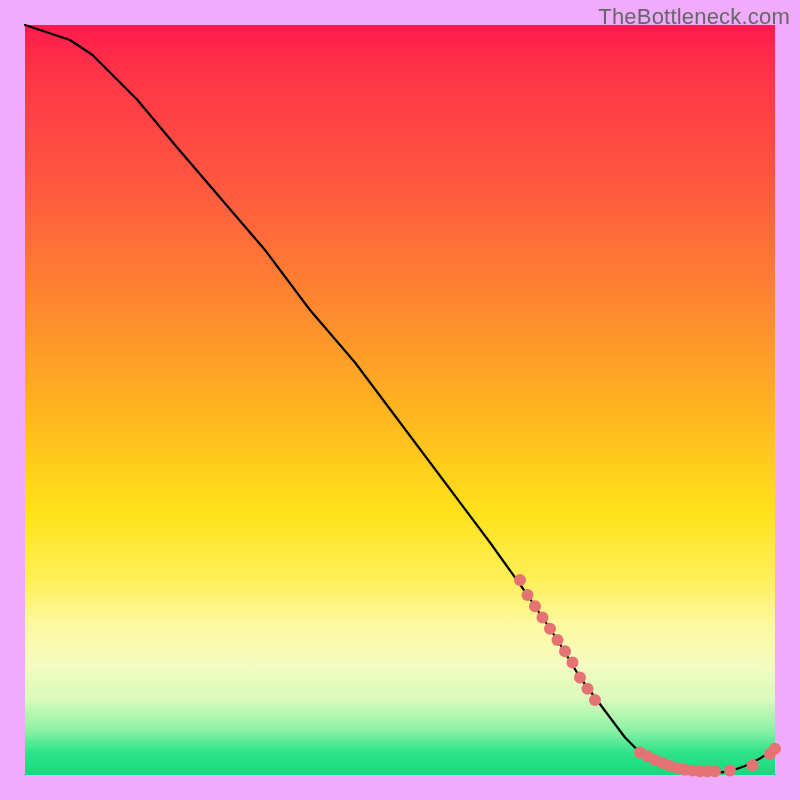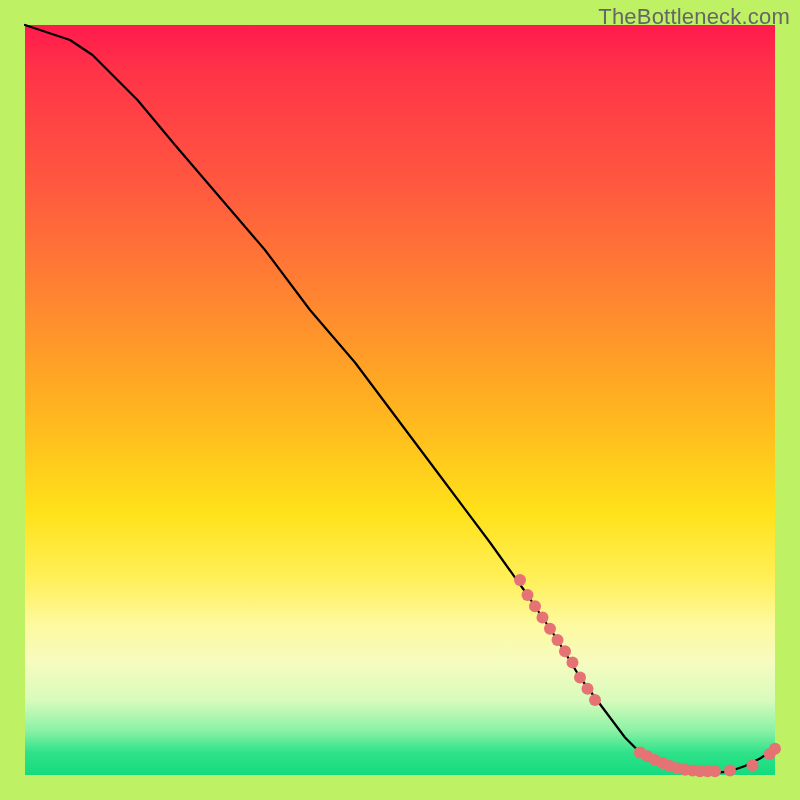--- a/index.html
+++ b/index.html
@@ -8,21 +8,21 @@
     width: 800px;
     height: 800px;
     background: #000;
     font-family: Arial, Helvetica, sans-serif;
     overflow: hidden;
   }
   .frame {
     position: relative;
     width: 800px;
     height: 800px;
-    background: #bef264;
+    background: #f0abfc;
   }
   .watermark {
     position: absolute;
     top: 4px;
     right: 10px;
     color: #666;
     font-size: 22px;
     font-weight: 400;
     letter-spacing: 0.2px;
     z-index: 10;

